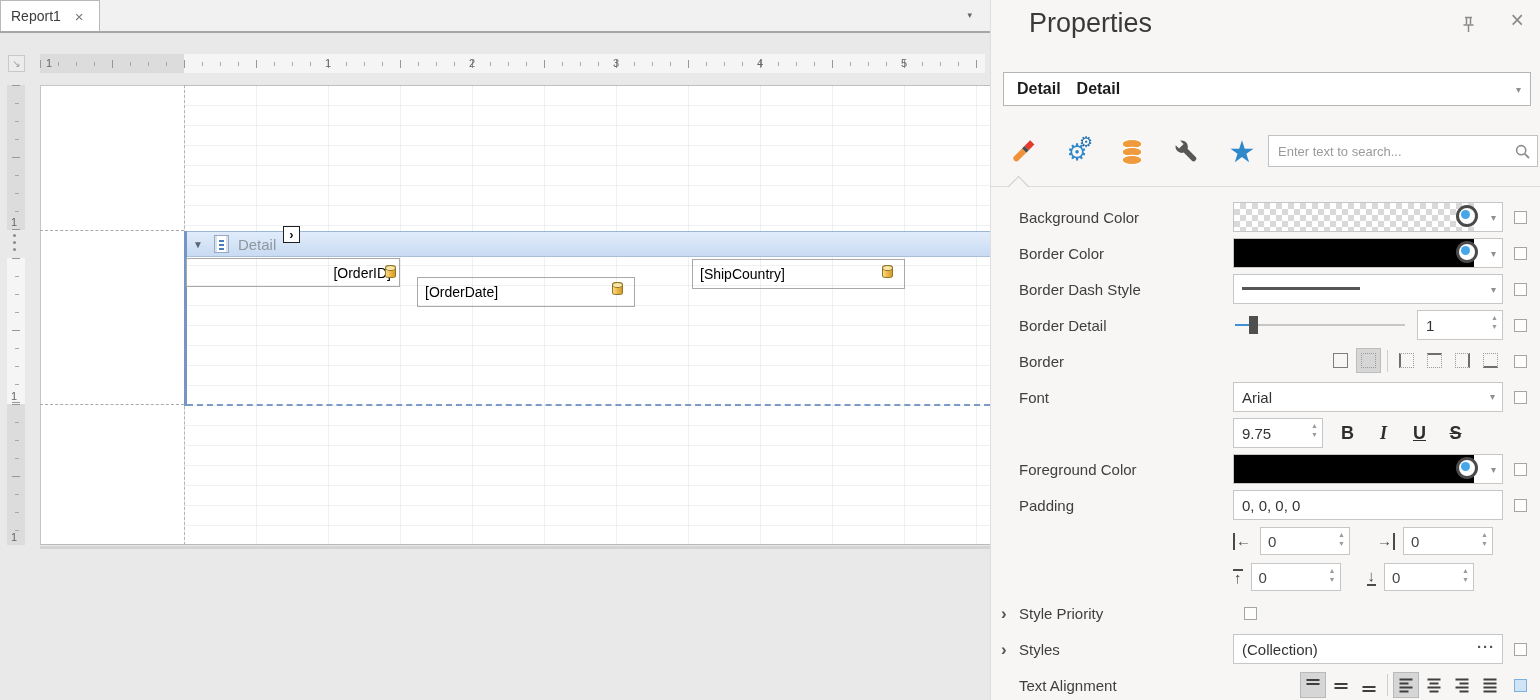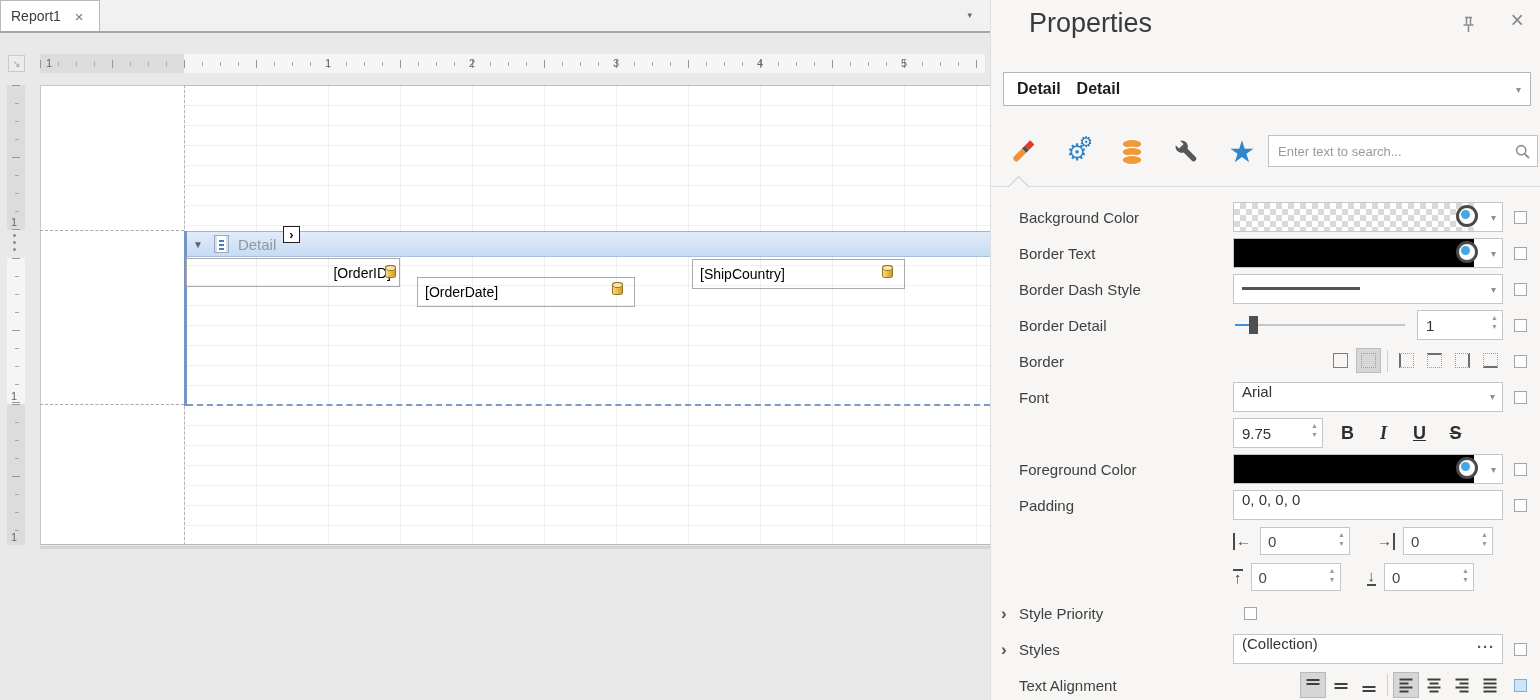--- a/index.html
+++ b/index.html
@@ -85,21 +85,21 @@
 
   .p-rows{position:absolute;left:0;right:0;top:199px}
   .prow{height:36px;display:flex;align-items:center;padding-left:28px;padding-right:13px;position:relative}
   .plabel{width:214px;flex:none;font-size:15px;color:#3f3f3f}
   .pedit{width:270px;flex:none;position:relative;height:30px}
   .pcheck{width:13px;height:13px;flex:none;margin-left:11px;background:#fdfdfd;border:1px solid #a5a5a5;cursor:pointer}
   .pcheck.on{border-color:#7fb0dd;background:#cfe4f7}
   .pcheck.none{visibility:hidden}
   .expander{position:absolute;left:10px;top:50%;transform:translateY(-50%);color:#555;font-size:17px;font-weight:bold;line-height:1;cursor:pointer}
 
-  .box{position:absolute;inset:0;background:#fff;border:1px solid #c6c6c6;display:flex;padding-left:8px;font-size:15px;color:#333}
+  .box{position:absolute;inset:0;background:#fff;border:1px solid #c6c6c6;display:flex;align-items:center;padding-left:8px;font-size:15px;color:#333}
   .box .dd{position:absolute;right:7px;top:50%;transform:translateY(-50%)}
   .cfill{position:absolute;top:1px;left:1px;bottom:1px;right:29px}
   .cfill.black{background:#000}
   .cfill.checker{background-color:#fff;background-image:linear-gradient(45deg,#d9d9d9 25%,transparent 25%,transparent 75%,#d9d9d9 75%),linear-gradient(45deg,#d9d9d9 25%,transparent 25%,transparent 75%,#d9d9d9 75%);background-size:12px 12px;background-position:0 0,6px 6px}
   .eye{position:absolute;right:25px;top:3px;width:22px;height:22px;border-radius:50%;border:3px solid #4a4a4a;background:#fdfdfd}
   .eye::after{content:"";position:absolute;left:2px;top:2px;width:9px;height:9px;border-radius:50%;background:#45a7e8}
   .dashline{position:absolute;left:9px;top:13px;width:118px;border-top:3px solid #555}
 
   .sl-track{position:absolute;left:2px;top:14px;width:170px;height:2px;background:#c6c6c6}
   .sl-fill{position:absolute;left:0;top:0;width:16px;height:2px;background:#3f8fd6}
@@ -302,21 +302,21 @@
       <div class="pedit">
         <div class="box"></div>
         <div class="cfill checker"></div>
         <span class="eye"></span>
         <span class="dd" style="position:absolute;right:7px;top:11px">▾</span>
       </div>
       <span class="pcheck"></span>
     </div>
 
     <div class="prow">
-      <span class="plabel">Border Text</span>
+      <span class="plabel">Border Color</span>
       <div class="pedit">
         <div class="box"></div>
         <div class="cfill black"></div>
         <span class="eye"></span>
         <span class="dd" style="position:absolute;right:7px;top:11px">▾</span>
       </div>
       <span class="pcheck"></span>
     </div>
 
     <div class="prow">

